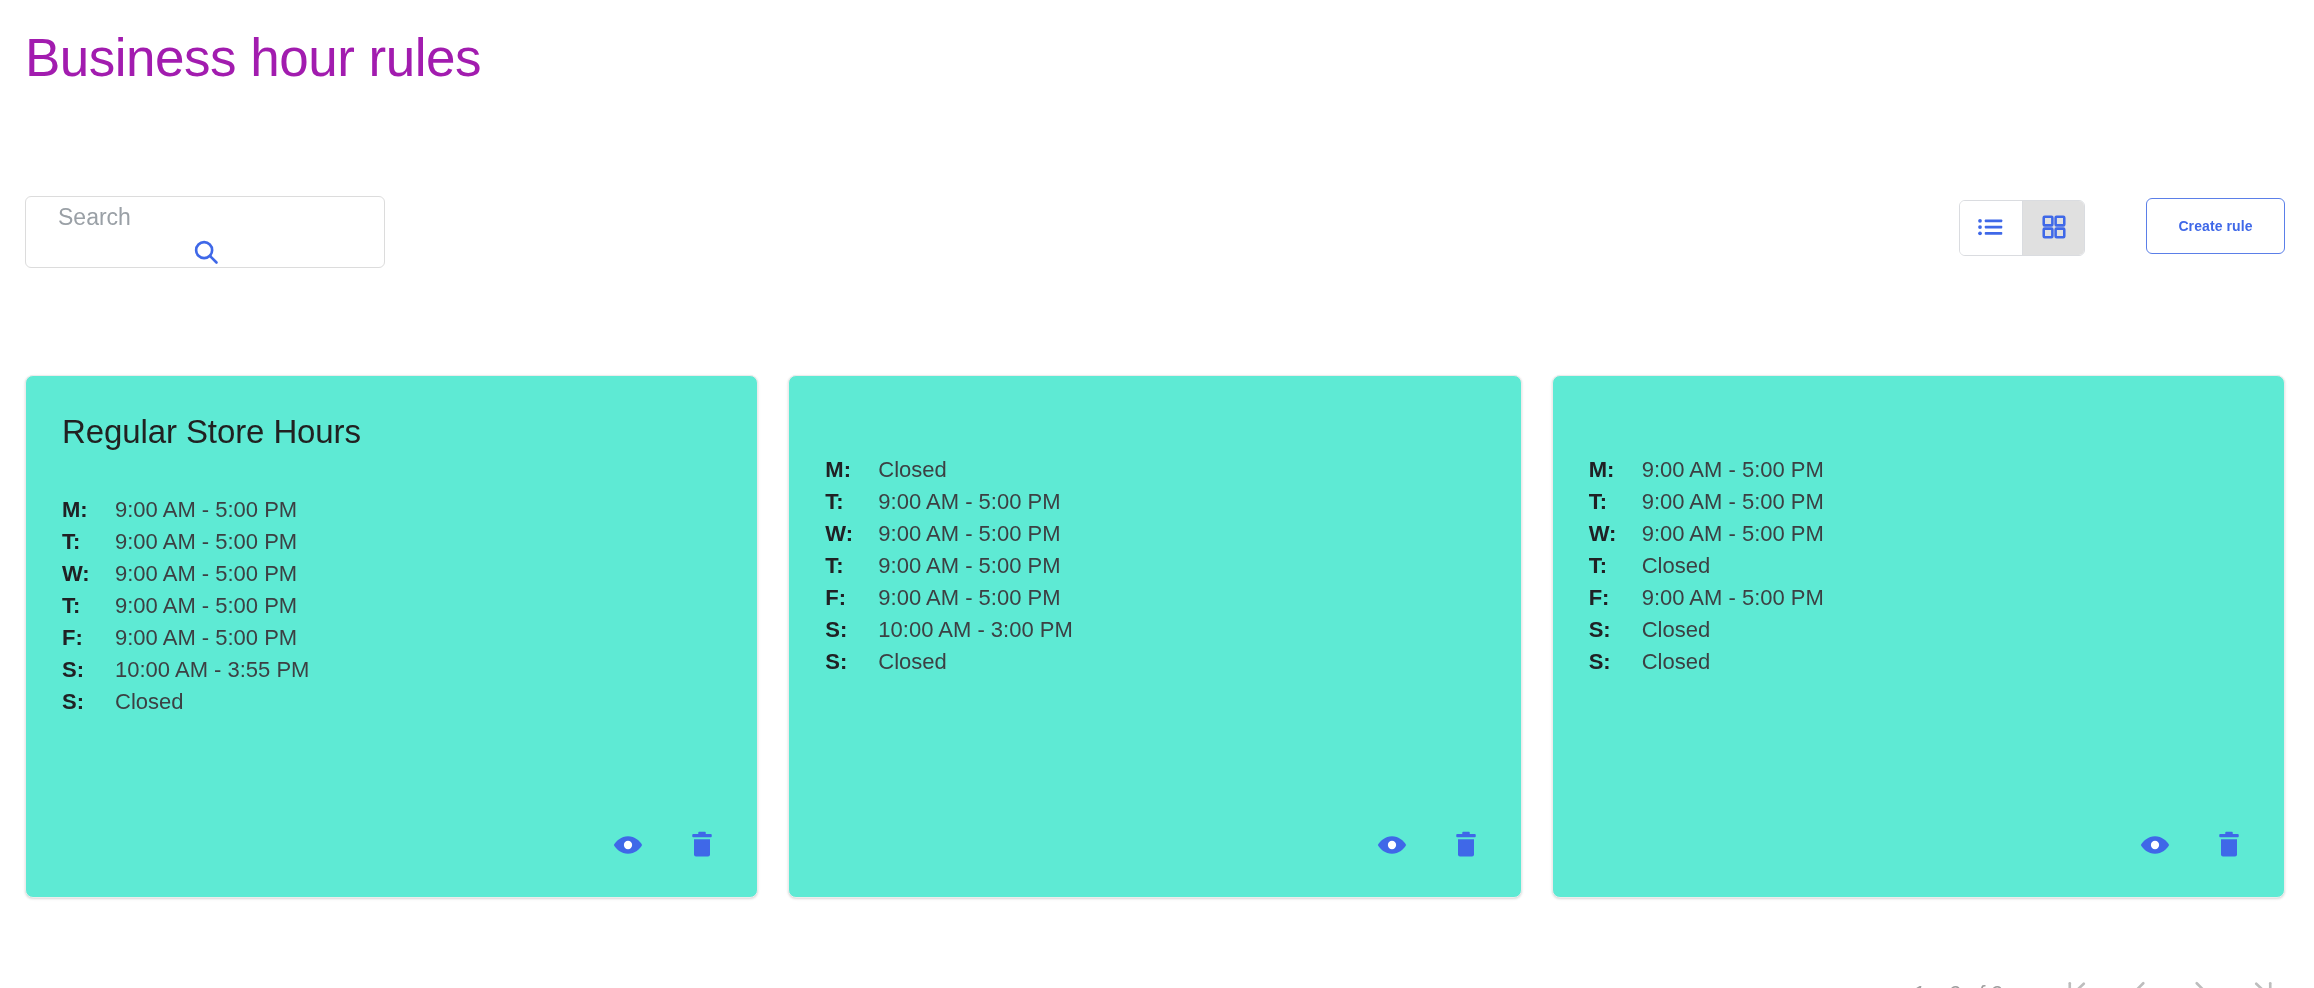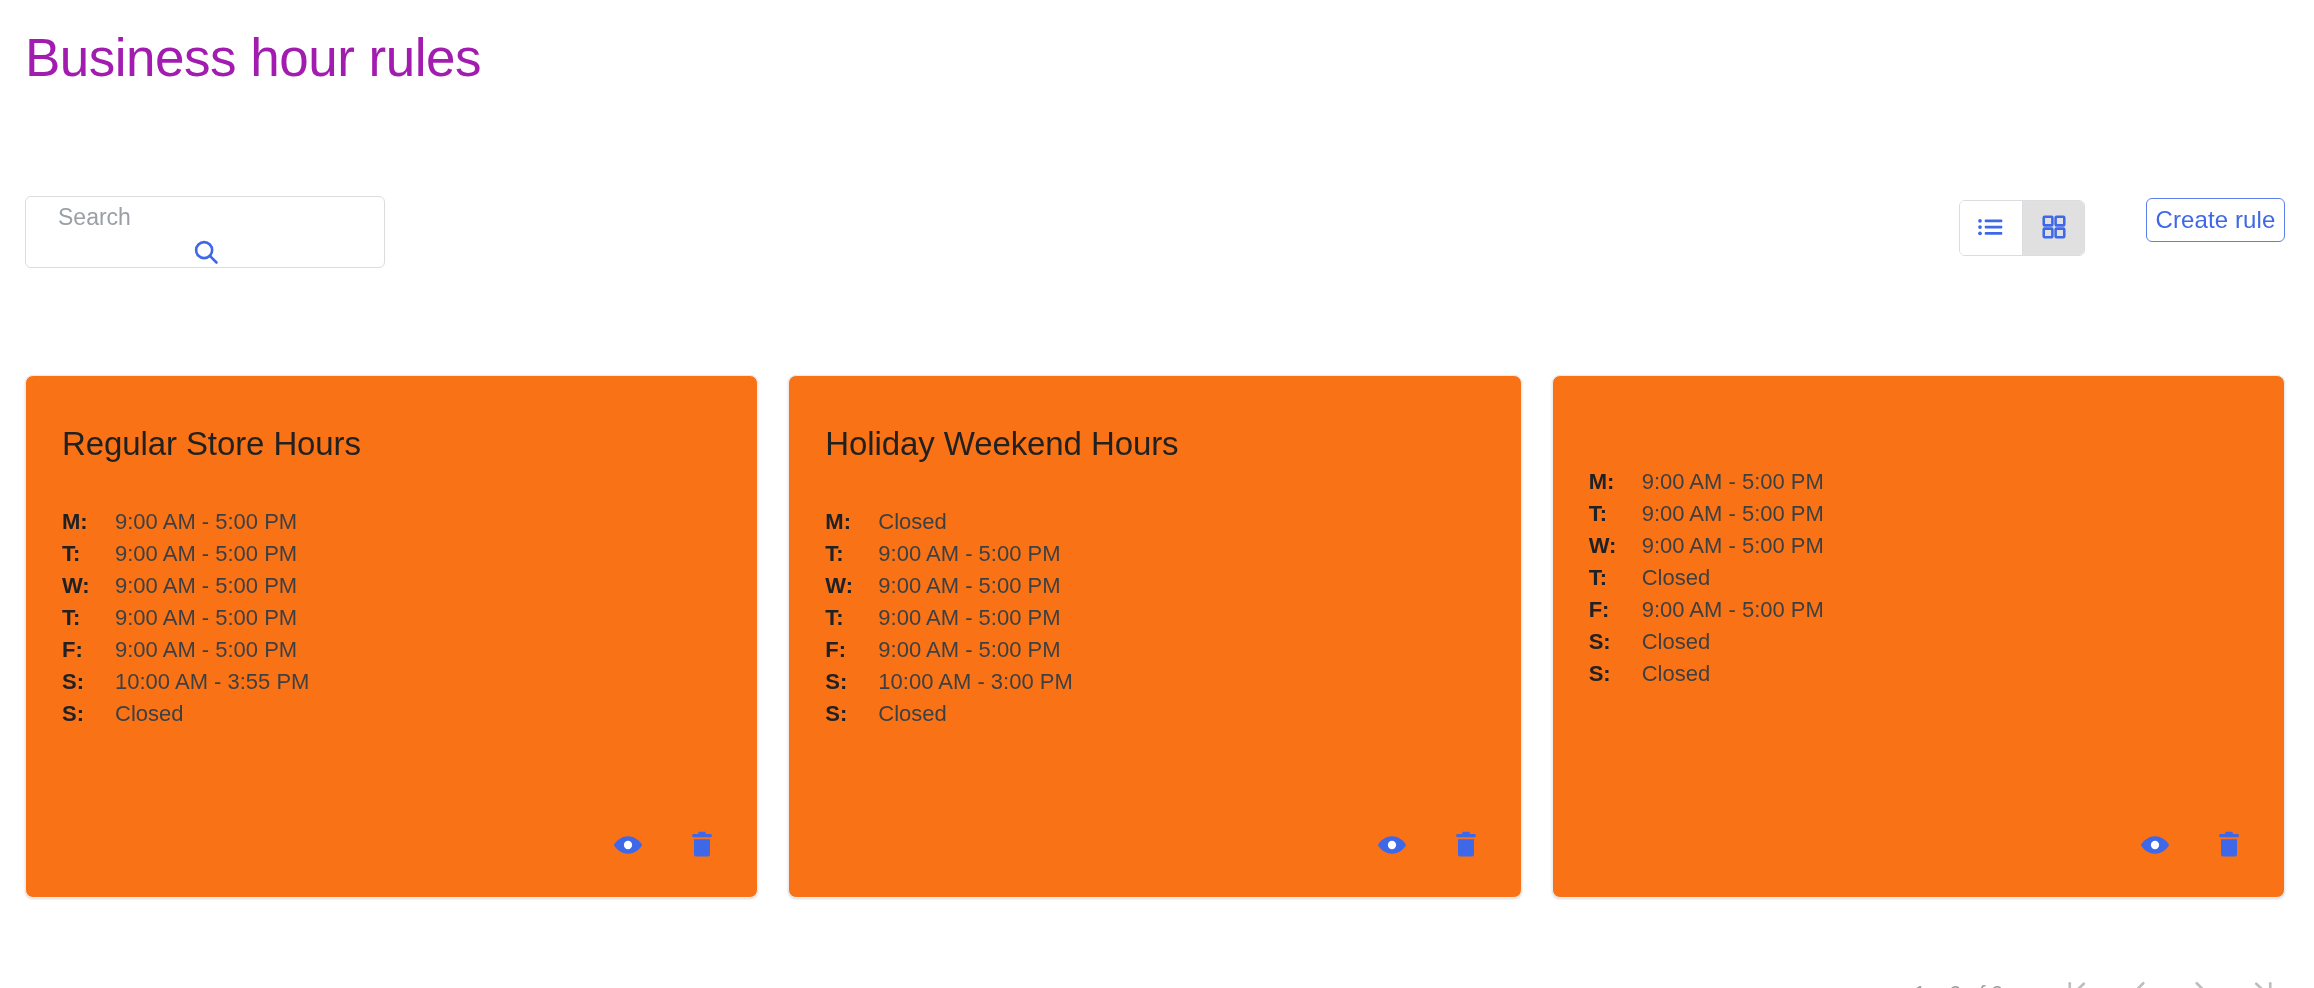--- a/index.html
+++ b/index.html
@@ -96,28 +96,28 @@
   }
   .toggle-btn + .toggle-btn { border-left: 1px solid #dadce0; }
   .toggle-btn.selected { background: #e0e0e0; }
 
   
   .create-rule-btn {
     position: absolute;
     left: 2146px;
     top: 198px;
     width: 139px;
-    height: 44px;
+    height: 56px;
     border: 1px solid #5b7fe8;
     border-radius: 6px;
     background: #ffffff;
     color: #3f68e8;
     font-family: "Liberation Sans", sans-serif;
-    font-size: 24px;
-    font-weight: 400;
+    font-size: 14px;
+    font-weight: 700;
     letter-spacing: 0.1px;
     cursor: pointer;
     display: flex;
     align-items: center;
     justify-content: center;
     white-space: nowrap;
   }
 
   
   .card-grid {
@@ -126,26 +126,26 @@
     top: 375px;
     width: 2260px;
     display: flex;
     gap: 30px;
   }
 
   .rule-card {
     flex: 1 1 0;
     min-width: 0;
     height: 523px;
-    background: #f97316;
+    background: #5eead4;
     border: 1px solid #ececec;
     border-radius: 8px;
     box-shadow: 0 1px 3px rgba(0,0,0,0.10), 0 1px 2px rgba(0,0,0,0.06);
     position: relative;
-    padding: 48px 36px 0 36px;
+    padding: 36px 36px 0 36px;
   }
 
   .card-title {
     font-size: 33px;
     font-weight: 400;
     line-height: 1.2;
     color: #212121;
     letter-spacing: -0.1px;
     white-space: nowrap;
     overflow: hidden;
@@ -322,21 +322,20 @@
               <rect x="4.2" y="3.2" width="15.6" height="2.6" rx="0.8"></rect>
               <rect x="9" y="1.4" width="6" height="2.2" rx="0.7"></rect>
               <path d="M5.6 7.4h12.8v12.2a1.6 1.6 0 0 1-1.6 1.6H7.2a1.6 1.6 0 0 1-1.6-1.6V7.4z"></path>
             </svg>
           </span>
         </button>
       </div>
     </div>
 
     <div class="rule-card">
-      <div class="card-title">Holiday Weekend Hours</div>
       <ul class="hours-list">
         <li class="hours-row">
           <span class="day-label">M:</span>
           <span class="day-value">Closed</span>
         </li>
         <li class="hours-row">
           <span class="day-label">T:</span>
           <span class="day-value">9:00 AM - 5:00 PM</span>
         </li>
         <li class="hours-row">

